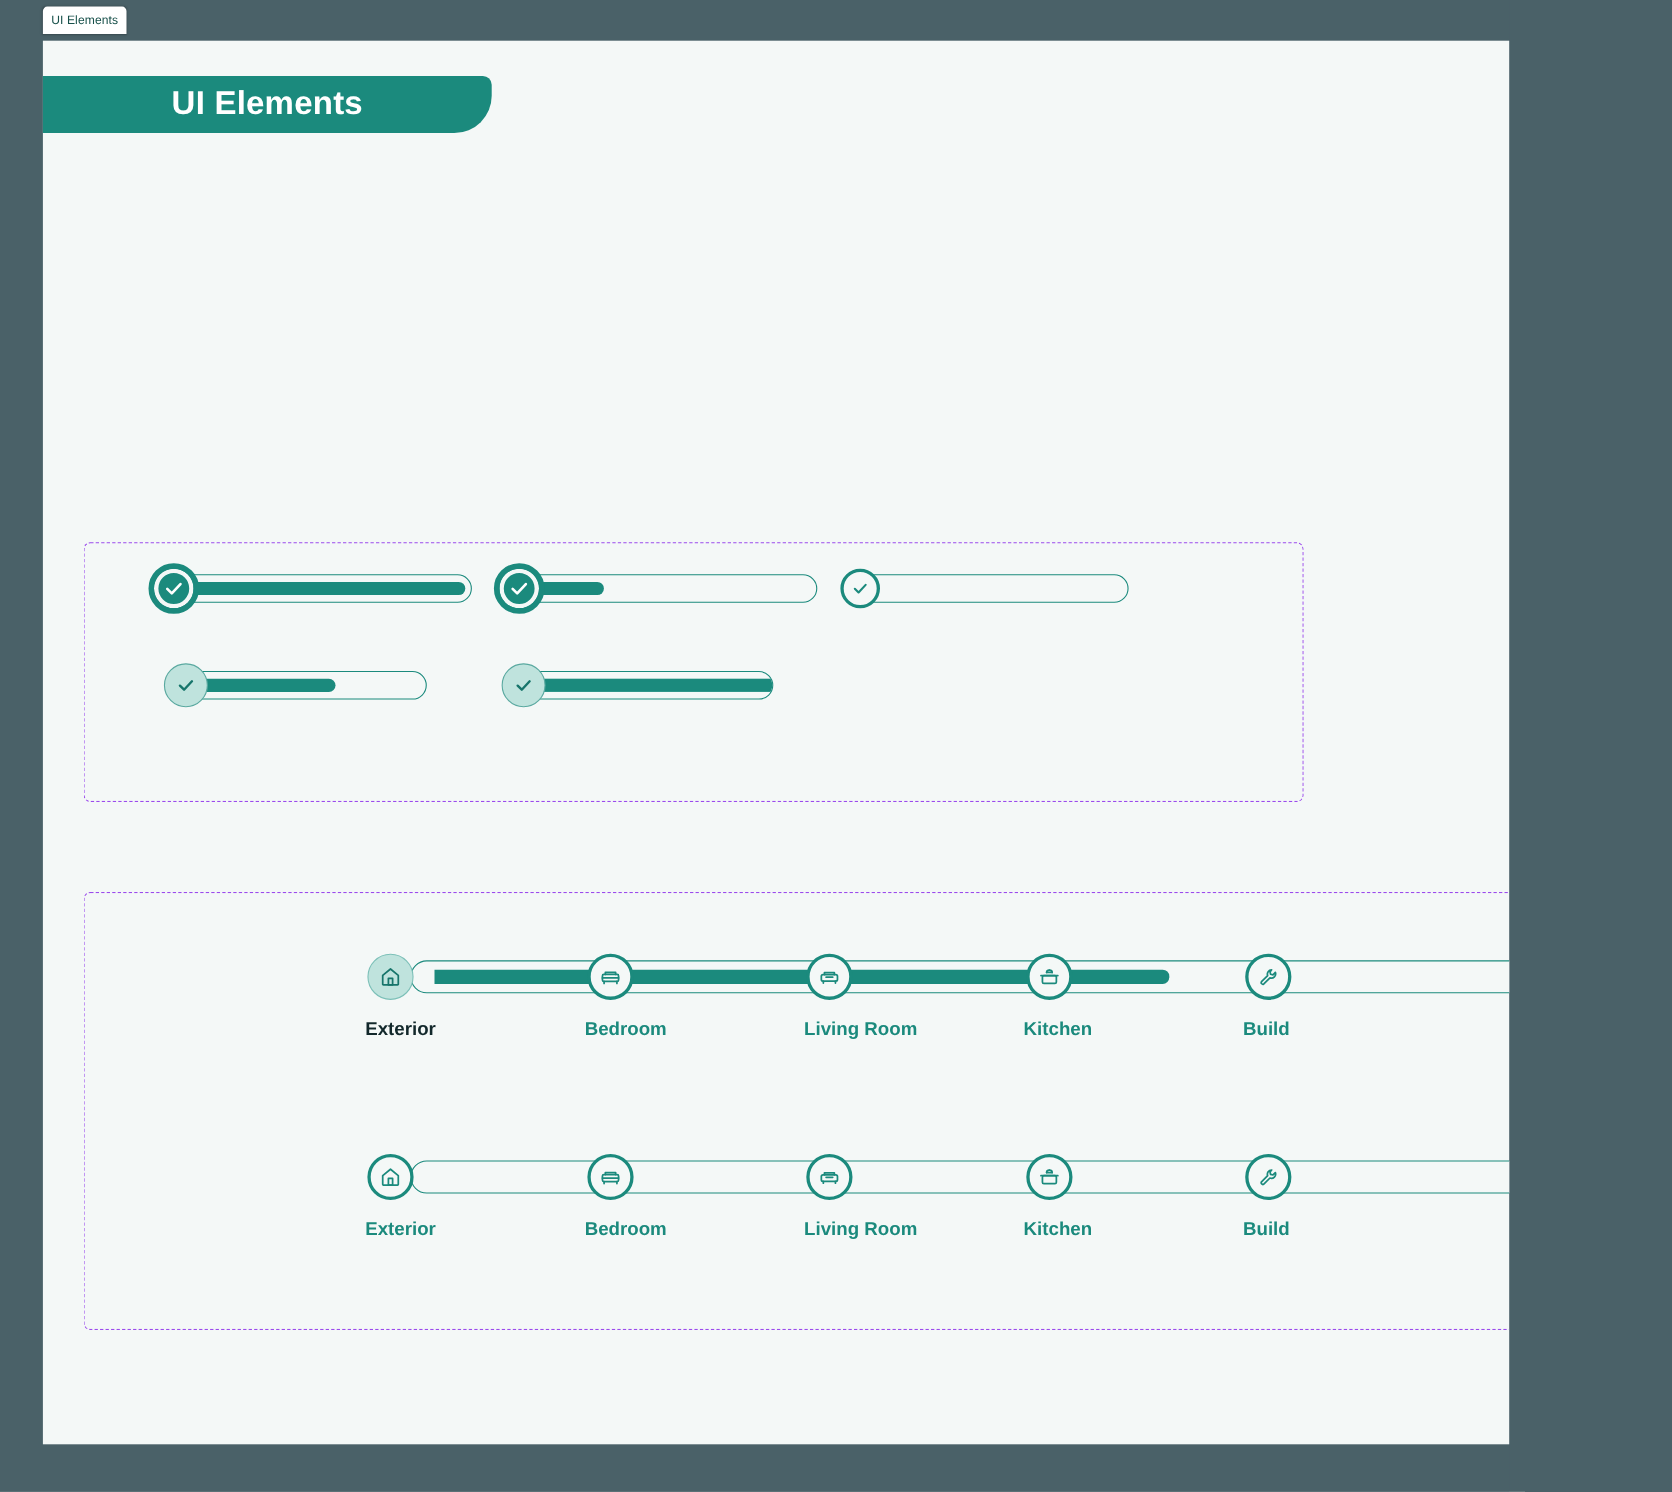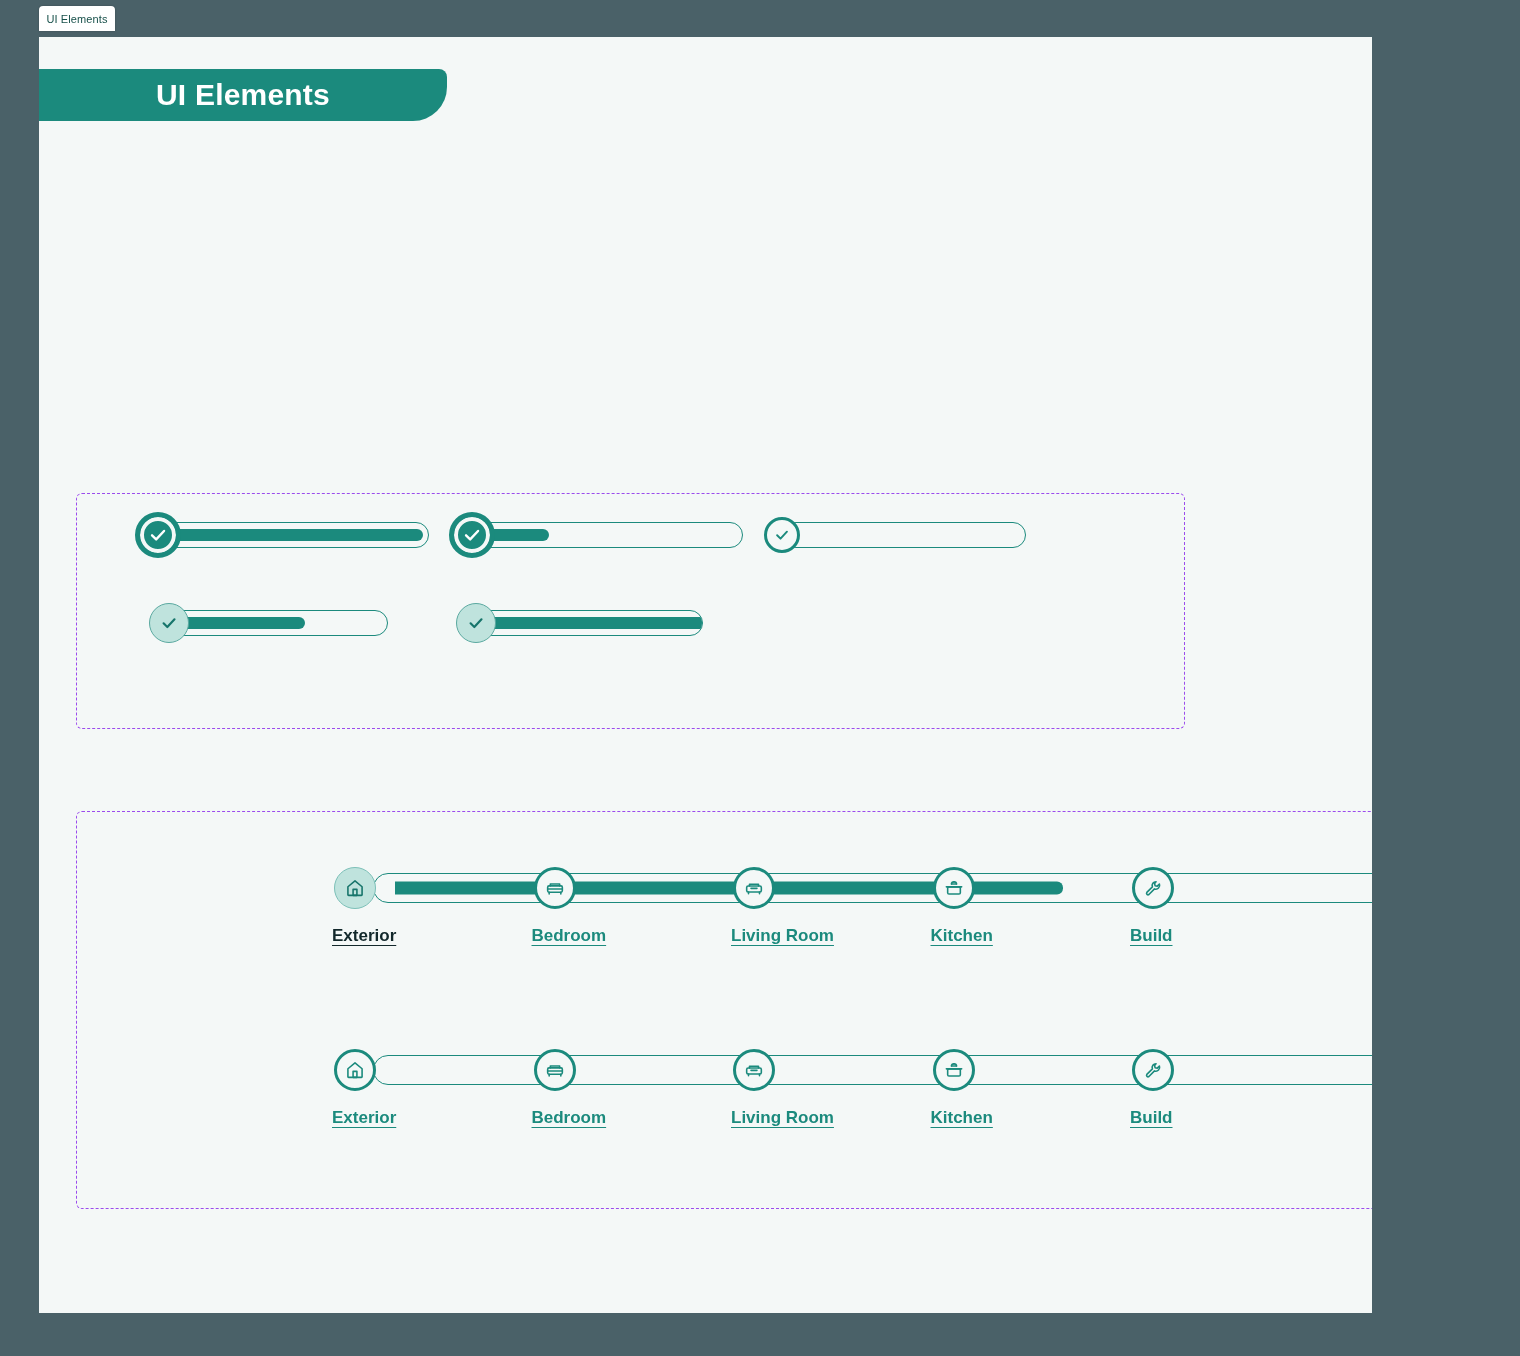--- a/index.html
+++ b/index.html
@@ -180,21 +180,20 @@
   .node.todo {
     background: #f4f8f7;
     border: 3.2px solid #1b8a7d;
   }
   .node svg { display: block; }
 
   .slabel {
     position: absolute;
     font-size: 17px;
     font-weight: bold;
-    text-decoration: underline;
     text-underline-offset: 4px;
     white-space: nowrap;
     color: #1b8a7d;
   }
   .slabel.current { color: #12282b; }
 </style>
 </head>
 <body>
 
 <div id="page">

